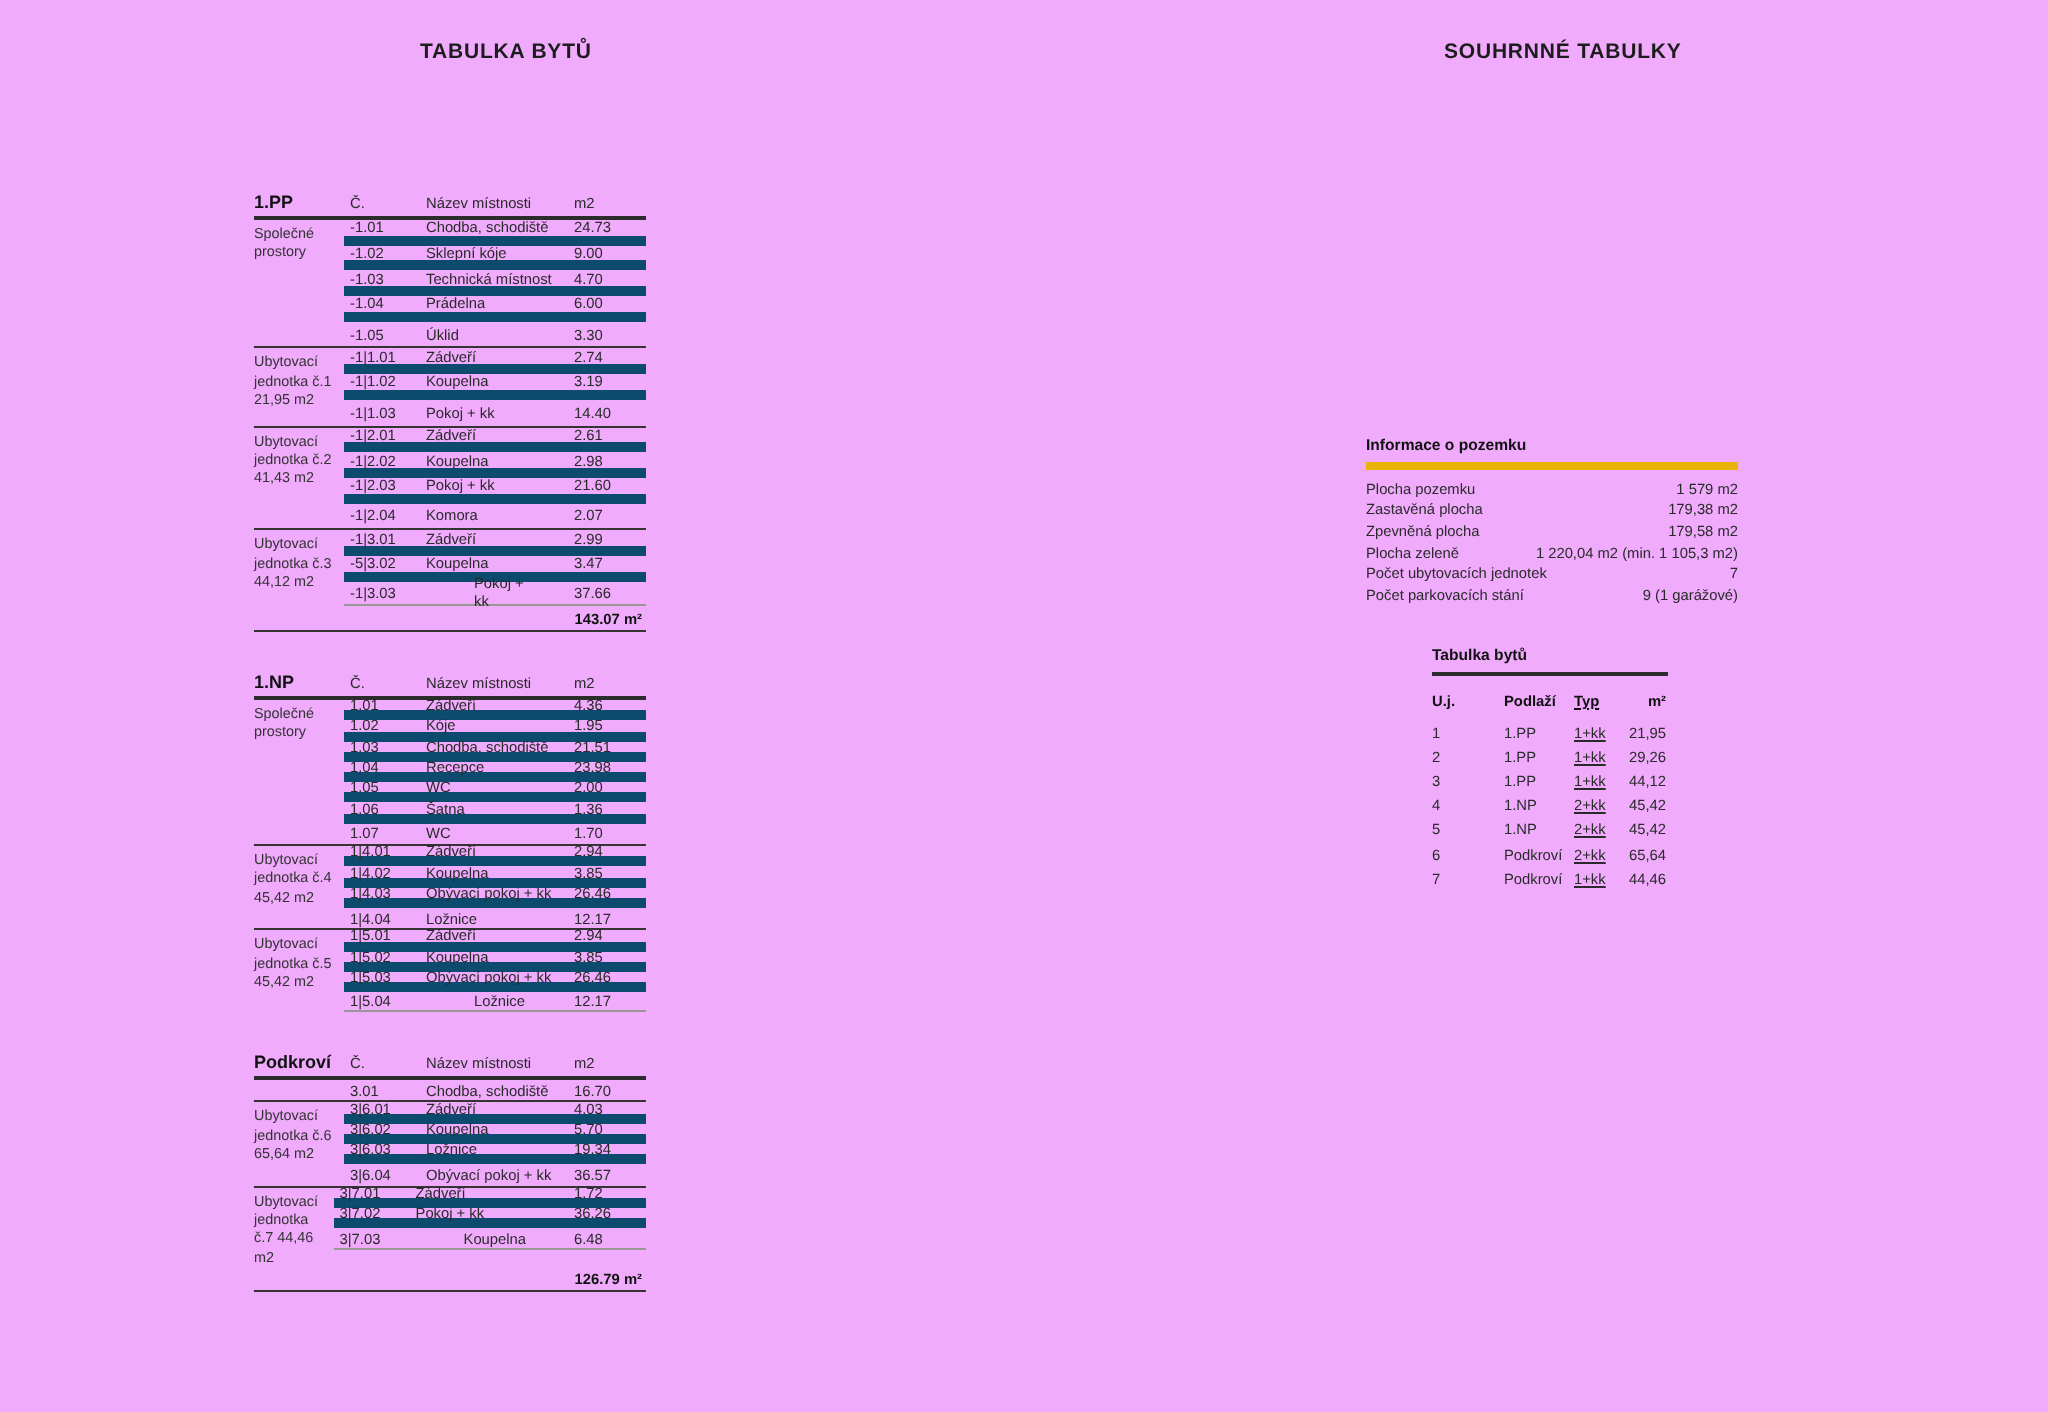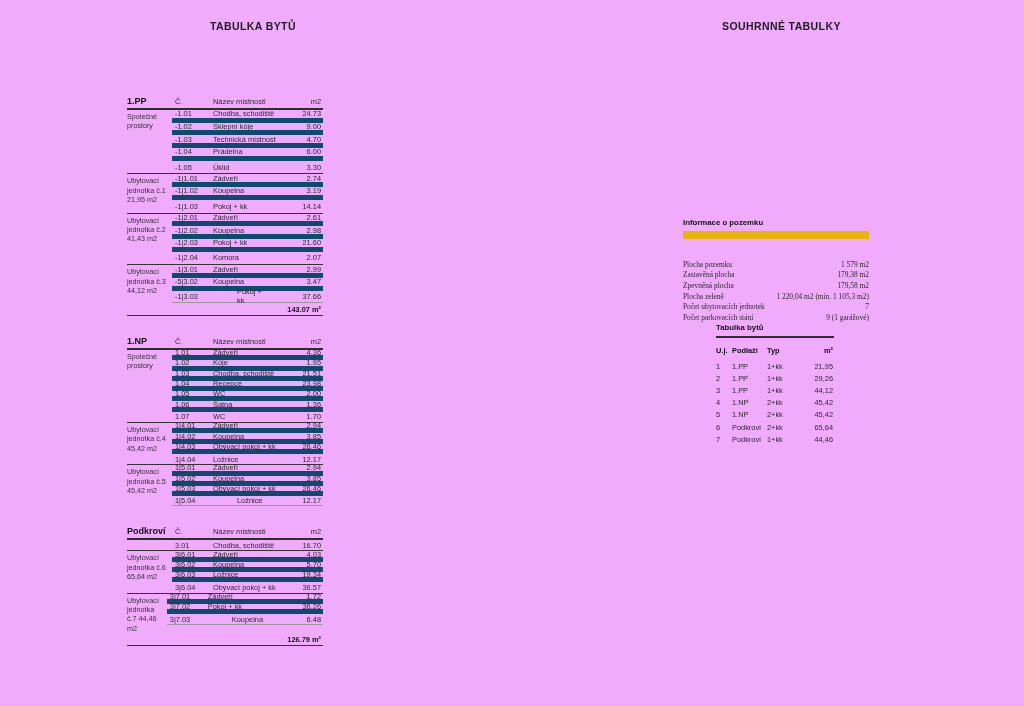--- a/index.html
+++ b/index.html
@@ -16,21 +16,21 @@
   .rtable { position:absolute; left:127px; width:196px; font-size:7.4px; color:#2a2a2a; }
   .rt0 { top:97px; }  .rt1 { top:337px; }  .rt2 { top:527px; }
 
   .rt-head { display:flex; align-items:flex-end; height:13px; padding-bottom:2px;
              border-bottom:2px solid #2c2c2c; }
   .floor-label { width:45px; font-weight:bold; font-size:9px; color:#111; }
   .rt-cols { flex:1; display:flex; }
 
   .c-num  { width:41px; padding-left:3px; }
   .c-name { flex:1; }
-  .c-area { width:36px; text-align:right; padding-right:2px; }
+  .c-area { width:36px; padding-right:2px; }
 
   .rt-section { display:flex; border-bottom:1.5px solid #343434; }
   .sec-label { width:45px; padding:2px 5px 0 0; font-size:7.2px; line-height:1.3; color:#333; }
   .sec-rows { flex:1; }
 
   .rt-row { display:flex; align-items:center; border-bottom:5px solid #0c4a6e; }
   .rt0 .rt-row { height:12.7px; }
   .rt1 .rt-row { height:10.3px; }
   .rt2 .rt-row { height:10.35px; }
   .rt-row:last-child { border-bottom:none; }
@@ -38,37 +38,37 @@
   .rt-section.last { border-bottom:none; }
   .rt-section.last .rt-row:last-child { border-bottom:1px solid #989898;gap:24px; }
 
   .rt-total { display:flex; justify-content:flex-end; align-items:center; height:13px;
               font-weight:bold; padding-right:2px; border-bottom:1.5px solid #343434;
               color:#111; }
 
   
   .info-table { position:absolute; left:683px; top:218px; width:186px; }
   .it-title { font-weight:bold; font-size:7.8px; color:#111; padding-bottom:4px;
-              border-bottom:8px solid #eab308; }
-  .it-rows { margin-top:20px;font-family:Liberation Serif, serif; }
+              border-bottom:4px solid #eab308; }
+  .it-rows { margin-top:4px; }
   .it-row { display:flex; justify-content:space-between; align-items:center;
             height:10.6px; font-size:7.4px; color:#2a2a2a; }
   .it-val { text-align:right; white-space:nowrap; }
 
   
   .units-table { position:absolute; left:716px; top:323px; width:118px; }
   .ut-title { font-weight:bold; font-size:7.8px; color:#111; padding-bottom:4px;
               border-bottom:2px solid #2c2c2c; }
   .ut-head { display:flex; margin-top:6px; height:13px; font-weight:bold; font-size:7.4px;
              color:#111; align-items:center; }
   .ut-rows { margin-top:3px; }
   .ut-row { display:flex; height:12.2px; align-items:center; font-size:7.4px; color:#2a2a2a; }
   .u1 { width:16px; }
-  .u2 { width:35px; }
-  .u3 { width:25px; }
+  .u2 { width:35px;margin-left:20px; }
+  .u3 { width:25px;text-decoration:underline; }
   .u4 { flex:1; text-align:right; padding-right:1px; }
 </style>
 </head>
 <body>
 
 <div class="sheet">
 
   <div class="title left-title">TABULKA BYTŮ</div>
   <div class="title right-title">SOUHRNNÉ TABULKY</div>
 
@@ -121,21 +121,21 @@
               <div class="c-area">2.74</div>
             </div>
             <div class="rt-row">
               <div class="c-num">-1|1.02</div>
               <div class="c-name">Koupelna</div>
               <div class="c-area">3.19</div>
             </div>
             <div class="rt-row">
               <div class="c-num">-1|1.03</div>
               <div class="c-name">Pokoj + kk</div>
-              <div class="c-area">14.14</div>
+              <div class="c-area">14.40</div>
             </div>
           </div>
         </div>
         <div class="rt-section">
           <div class="sec-label">Ubytovací jednotka č.2 41,43 m2</div>
           <div class="sec-rows">
             <div class="rt-row">
               <div class="c-num">-1|2.01</div>
               <div class="c-name">Zádveří</div>
               <div class="c-area">2.61</div>

